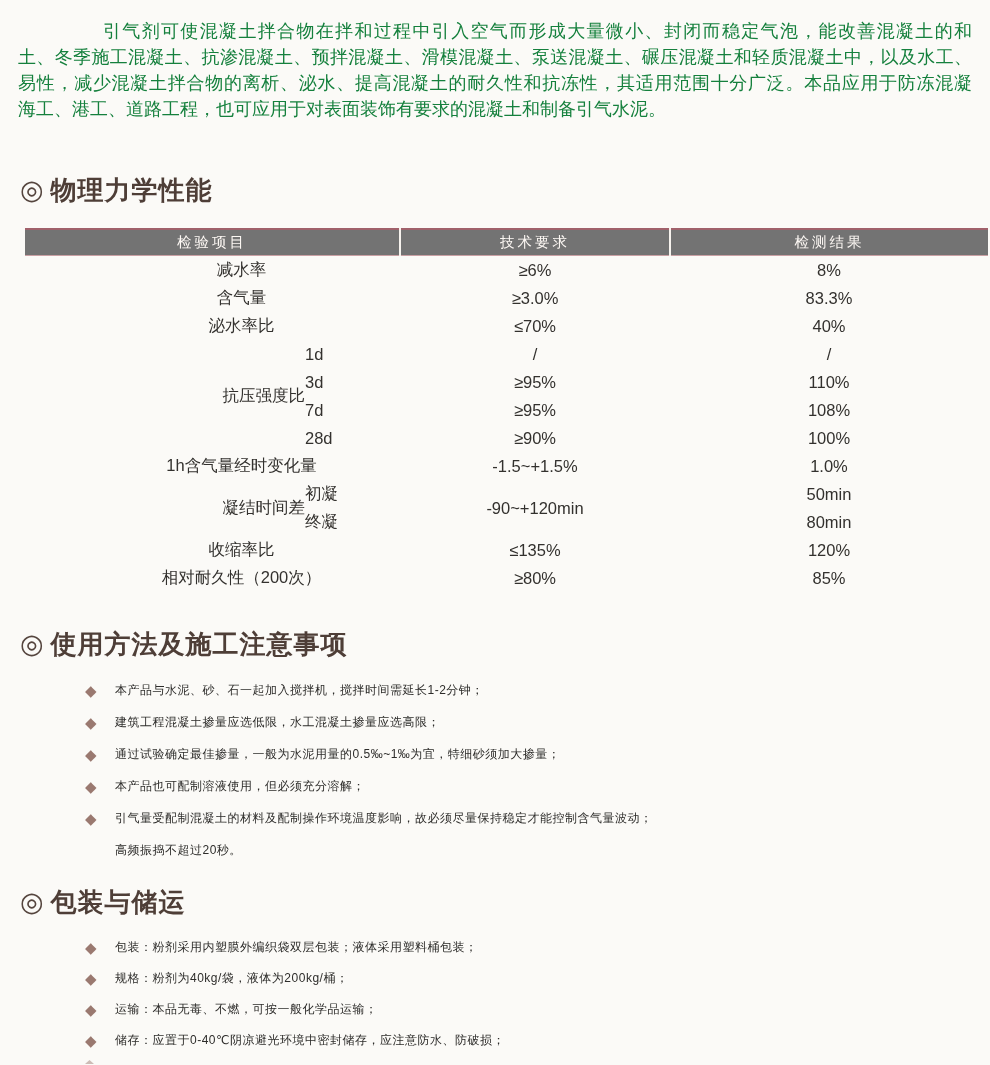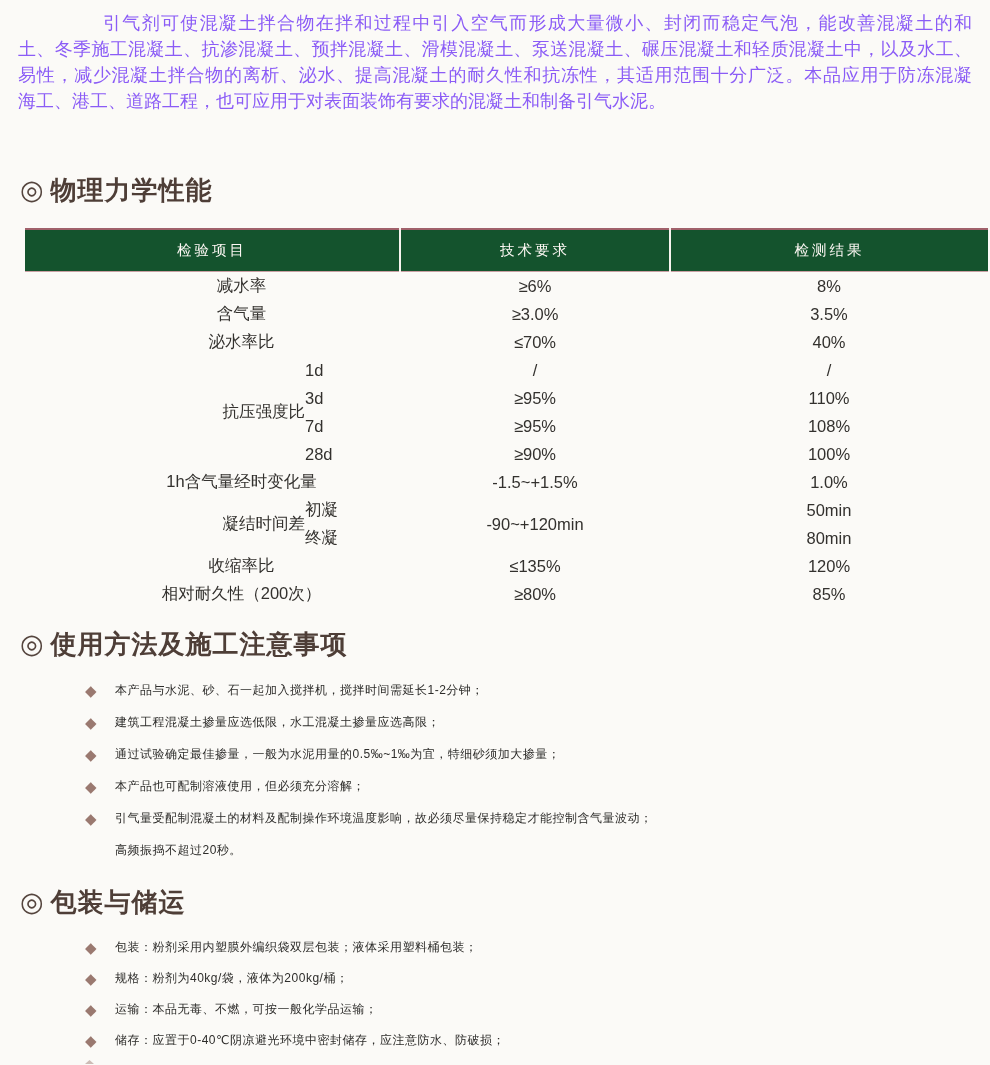--- a/index.html
+++ b/index.html
@@ -9,22 +9,22 @@
     font-family:"Liberation Sans","DejaVu Sans",sans-serif;
     color:#2b2a28;
   }
   #page{
     position:relative;width:990px;height:1065px;overflow:hidden;
     background:#fbfaf7;
   }
 
   
   .intro{
-    position:absolute;top:10px;left:18px;width:954px;
-    font-size:18px;line-height:26px;color:#8b5cf6;
+    position:absolute;top:18px;left:18px;width:954px;
+    font-size:18px;line-height:26px;color:#15803d;
   }
   .intro .line{display:block;}
   .intro .fill{text-align:justify;text-align-last:justify;}
   .intro .indent{padding-left:85px;}
 
   
   .section-heading{
     position:absolute;left:20px;margin:0;
     font-size:26px;font-weight:bold;color:#4e3e37;
     letter-spacing:1px;line-height:32px;
@@ -41,25 +41,25 @@
   .props-table{
     position:absolute;top:228px;left:25px;width:963px;
     border-collapse:collapse;table-layout:fixed;
     font-size:16.5px;color:#33312e;
   }
   .props-table col.cA{width:280px;}
   .props-table col.cB{width:95px;}
   .props-table col.cC{width:270px;}
   .props-table col.cD{width:318px;}
   .props-table thead th{
-    background:#14532d;color:#fdf8f4;font-weight:normal;
+    background:#737373;color:#fdf8f4;font-weight:normal;
     font-size:14.5px;letter-spacing:3px;height:25px;
     border-top:2px solid #a0616b;
     border-bottom:1px solid #caa0a4;
-    text-align:center;vertical-align:middle;padding:8px;
+    text-align:center;vertical-align:middle;padding:0;
   }
   .props-table thead th.divide{border-right:2px solid #f7f3ee;}
   .props-table td{
     height:28px;text-align:center;vertical-align:middle;padding:0;
     background:transparent;border:none;
   }
   .props-table td.item{padding-left:58px;}
   .props-table td.group{text-align:right;}
   .props-table td.sub{text-align:left;}
 
@@ -128,21 +128,21 @@
     </thead>
     <tbody>
       <tr>
         <td colspan="2" class="item">减水率</td>
         <td>≥6%</td>
         <td>8%</td>
       </tr>
       <tr>
         <td colspan="2" class="item">含气量</td>
         <td>≥3.0%</td>
-        <td>3.5%</td>
+        <td>83.3%</td>
       </tr>
       <tr>
         <td colspan="2" class="item">泌水率比</td>
         <td>≤70%</td>
         <td>40%</td>
       </tr>
       <tr>
         <td rowspan="4" class="group">抗压强度比</td>
         <td class="sub">1d</td>
         <td>/</td>

